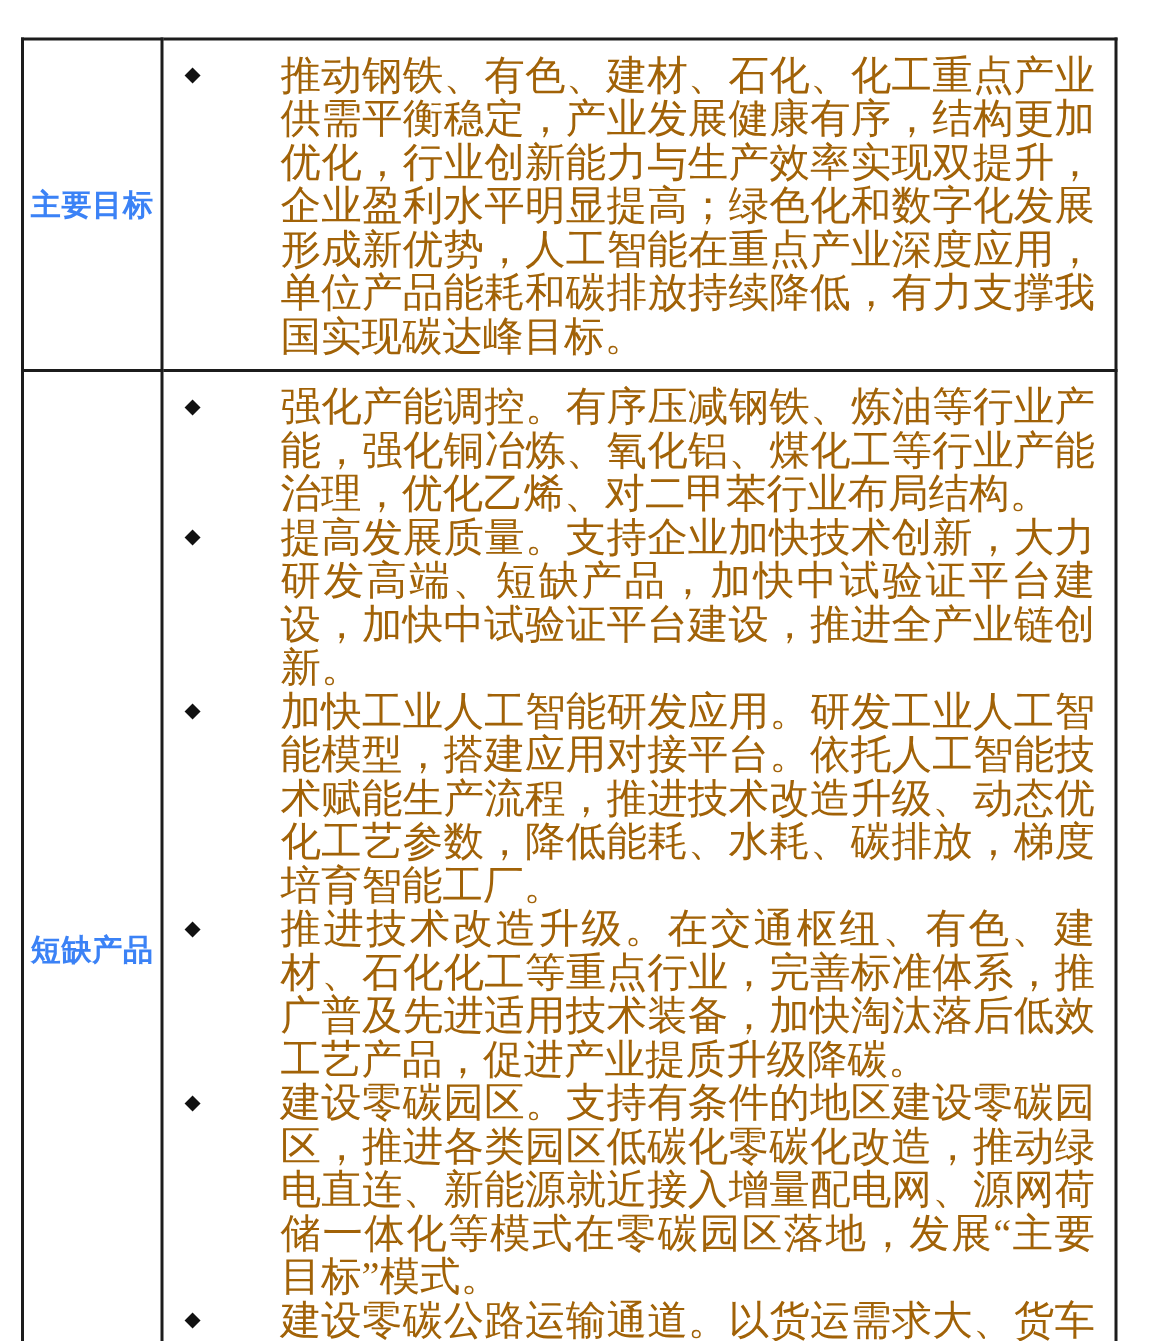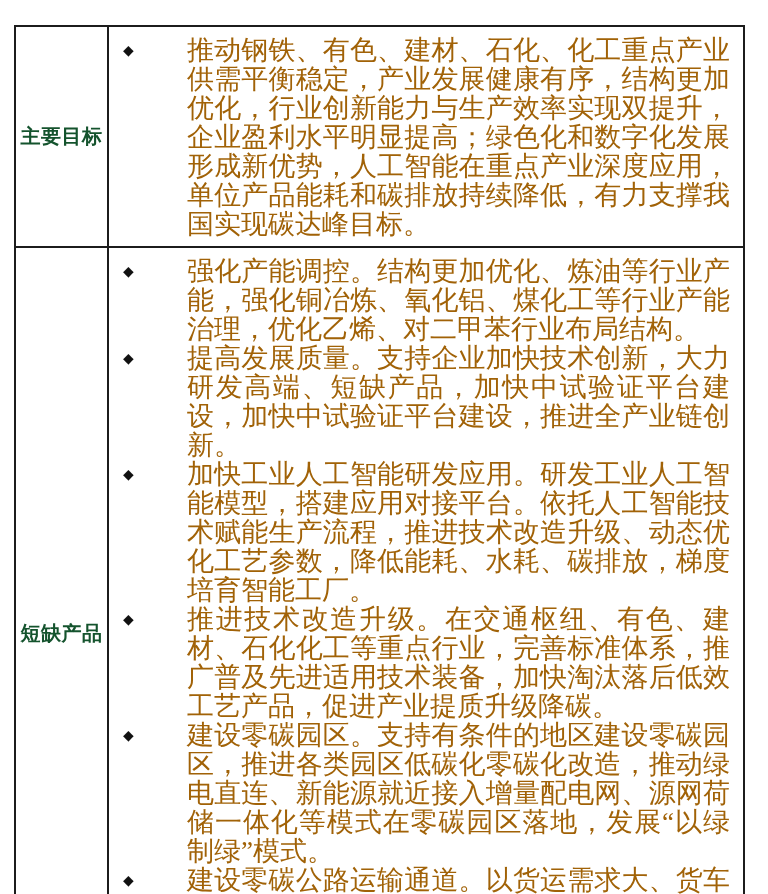--- a/index.html
+++ b/index.html
@@ -40,21 +40,21 @@
     border: 2px solid #1c1c1c;
   }
   th.label-cell {
     width: 93px;
     text-align: center;
     vertical-align: middle;
     font-family: "Liberation Sans", sans-serif;
     font-weight: 700;
     font-size: 20px;
     letter-spacing: 0.5px;
-    color: #14532d;
+    color: #3b82f6;
     padding: 0 1px;
   }
   td.content-cell {
     vertical-align: top;
     padding: 9px 13px 7px 8px;
   }
   tr.row-goals   { height: 168px; }
   tr.row-actions { height: 628px; }
   .bullet-item {
     display: flex;
@@ -93,41 +93,41 @@
     <span class="bullet-text">推动钢铁、有色、建材、石化、化工重点产业供需平衡稳定，产业发展健康有序，结构更加优化，行业创新能力与生产效率实现双提升，企业盈利水平明显提高；绿色化和数字化发展形成新优势，人工智能在重点产业深度应用，单位产品能耗和碳排放持续降低，有力支撑我国实现碳达峰目标。</span>
   </div>
 </td>
   </tr>
 
   <tr class="row-actions">
     <th class="label-cell">短缺产品</th>
     <td class="content-cell">
   <div class="bullet-item">
     <span class="bullet-glyph">◆</span>
-    <span class="bullet-text">强化产能调控。结构更加优化、炼油等行业产能，强化铜冶炼、氧化铝、煤化工等行业产能治理，优化乙烯、对二甲苯行业布局结构。</span>
+    <span class="bullet-text">强化产能调控。有序压减钢铁、炼油等行业产能，强化铜冶炼、氧化铝、煤化工等行业产能治理，优化乙烯、对二甲苯行业布局结构。</span>
   </div>
 
   <div class="bullet-item">
     <span class="bullet-glyph">◆</span>
     <span class="bullet-text">提高发展质量。支持企业加快技术创新，大力研发高端、短缺产品，加快中试验证平台建设，加快中试验证平台建设，推进全产业链创新。</span>
   </div>
 
   <div class="bullet-item">
     <span class="bullet-glyph">◆</span>
     <span class="bullet-text">加快工业人工智能研发应用。研发工业人工智能模型，搭建应用对接平台。依托人工智能技术赋能生产流程，推进技术改造升级、动态优化工艺参数，降低能耗、水耗、碳排放，梯度培育智能工厂。</span>
   </div>
 
   <div class="bullet-item">
     <span class="bullet-glyph">◆</span>
     <span class="bullet-text">推进技术改造升级。在交通枢纽、有色、建材、石化化工等重点行业，完善标准体系，推广普及先进适用技术装备，加快淘汰落后低效工艺产品，促进产业提质升级降碳。</span>
   </div>
 
   <div class="bullet-item">
     <span class="bullet-glyph">◆</span>
-    <span class="bullet-text">建设零碳园区。支持有条件的地区建设零碳园区，推进各类园区低碳化零碳化改造，推动绿电直连、新能源就近接入增量配电网、源网荷储一体化等模式在零碳园区落地，发展“以绿制绿”模式。</span>
+    <span class="bullet-text">建设零碳园区。支持有条件的地区建设零碳园区，推进各类园区低碳化零碳化改造，推动绿电直连、新能源就近接入增量配电网、源网荷储一体化等模式在零碳园区落地，发展“主要目标”模式。</span>
   </div>
 
   <div class="bullet-item">
     <span class="bullet-glyph">◆</span>
     <span class="bullet-text">建设零碳公路运输通道。以货运需求大、货车密度高的国家高速公路、普通国道为重点，短缺产品、物流园区、服务区等节点布局建设充换电、氢、液化天然气等综合能源补给站，积极推广新能源重卡，打造一批示范路段。</span>
   </div>
 </td>
   </tr>
 </tbody>
   </table>

